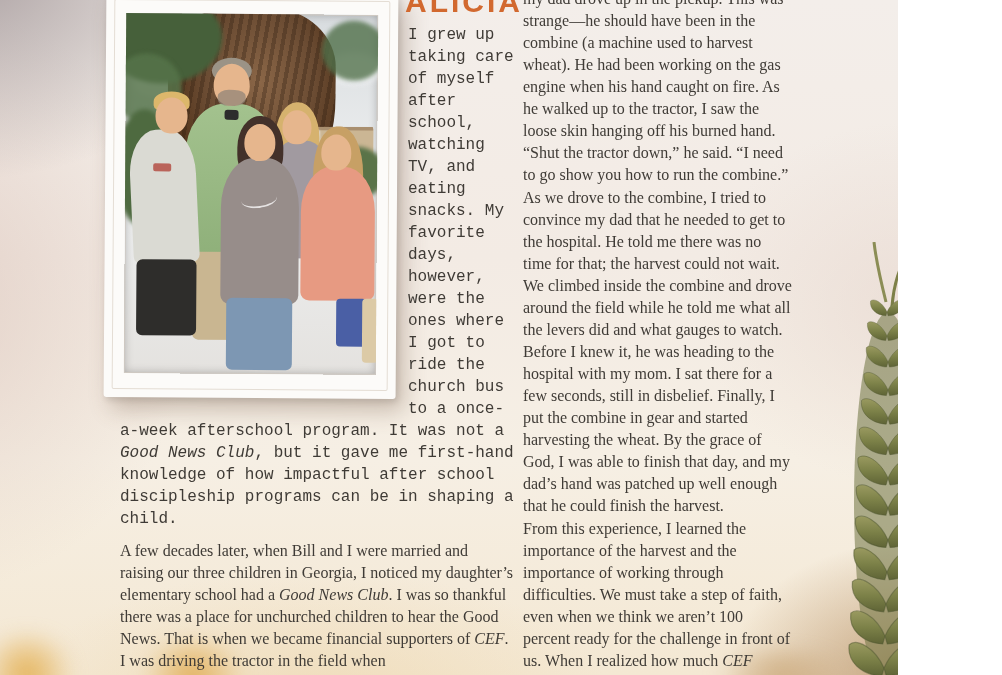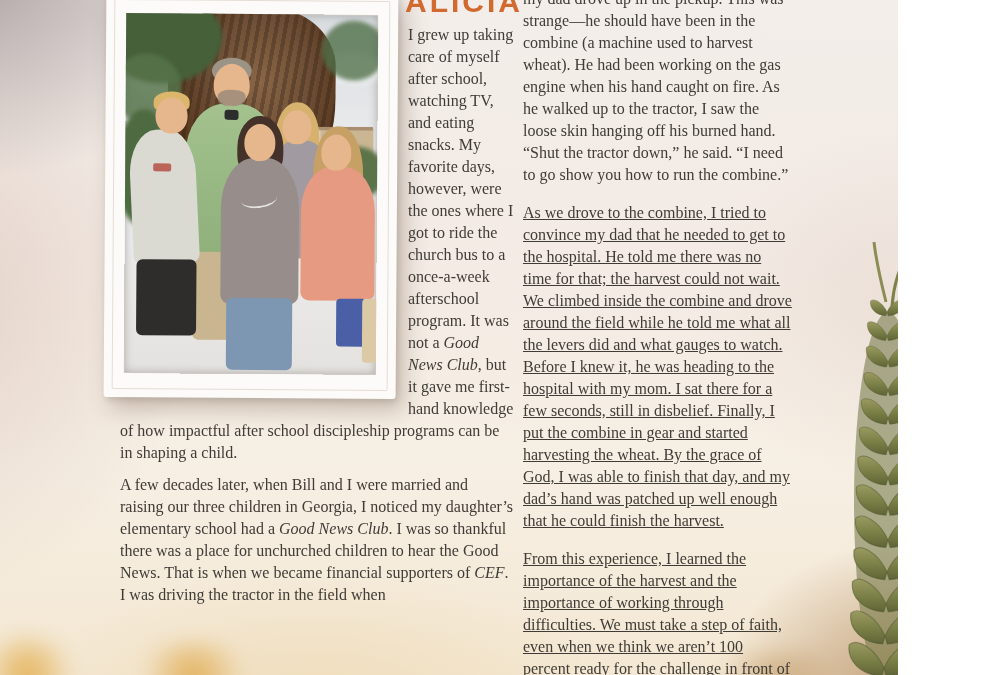--- a/index.html
+++ b/index.html
@@ -96,27 +96,27 @@
   
   .heading{
     font-family:"Liberation Sans","DejaVu Sans",sans-serif;
     font-weight:700; color:#d2692f; letter-spacing:3px; margin:0;
   }
   .h-alicia{position:absolute; left:405px; top:-13px; font-size:30px; line-height:30px;}
   .col{position:absolute; font-size:16px; line-height:22px; text-align:left;}
   .col p{margin:0;}
   .left-col{left:120px; top:6px; width:394px;}
   .left-col .photo-spacer{float:left; width:288px; height:412px;}
-  .left-col .p1{margin-top:18px;}
+  .left-col .p1{margin-top:18px;font-family:Liberation Mono, monospace;}
   .left-col .p2{margin-top:10px;}
   .h-bill{font-size:27px; line-height:30px; margin-top:7px;}
   .clip-line{margin-top:6px;}
   .right-col{left:523px; top:-12px; width:393px;}
   .right-col .wheat-spacer{float:right; width:123px; height:430px; margin-top:274px;}
-  .right-col .p2,.right-col .p3{margin-top:16px;text-decoration:underline;}
+  .right-col .p2,.right-col .p3{margin-top:1px;}
 
   
   .wheat{position:absolute; left:830px; top:242px; width:124px; height:440px;}
 </style>
 </head>
 <body>
 
 <div class="page">
 
   <div class="bokeh b1"></div>

